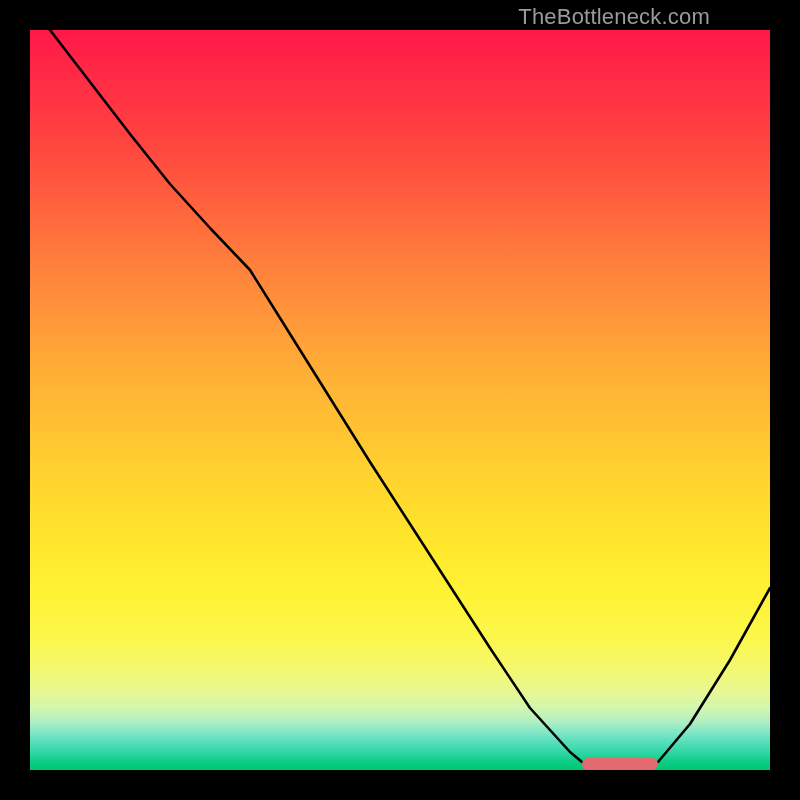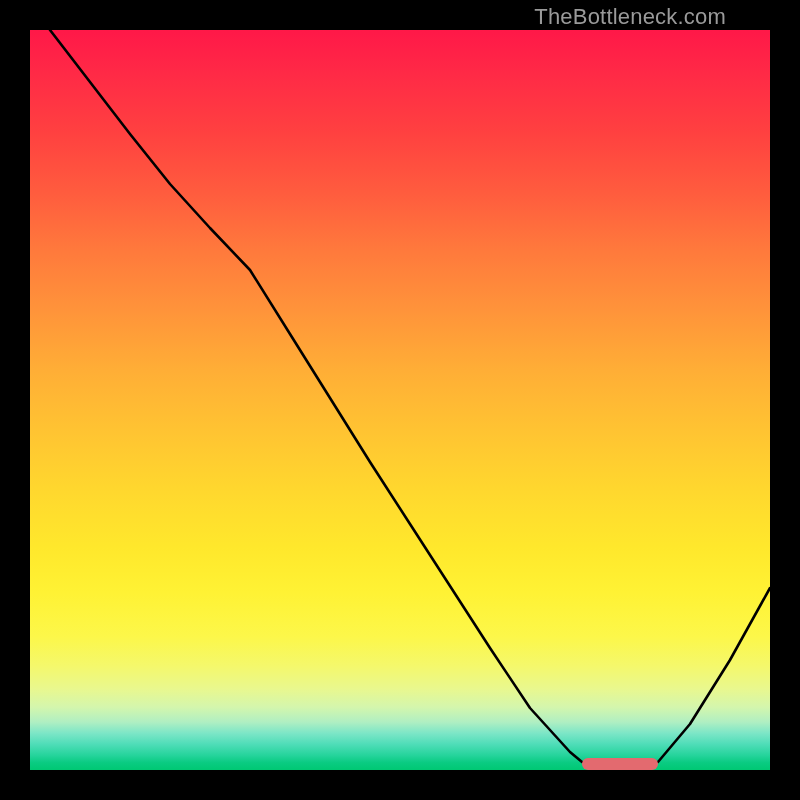--- a/index.html
+++ b/index.html
@@ -9,21 +9,20 @@
     height: 800px;
     background: #000;
     overflow: hidden;
     font-family: Arial, Helvetica, sans-serif;
   }
   .frame {
     position: relative;
     width: 740px;
     height: 800px;
     background: #000;
-    padding-left: 16px;
   }
   .plot-area {
     position: absolute;
     left: 30px;
     top: 30px;
     width: 740px;
     height: 740px;
     overflow: hidden;
   }
   .gradient {

